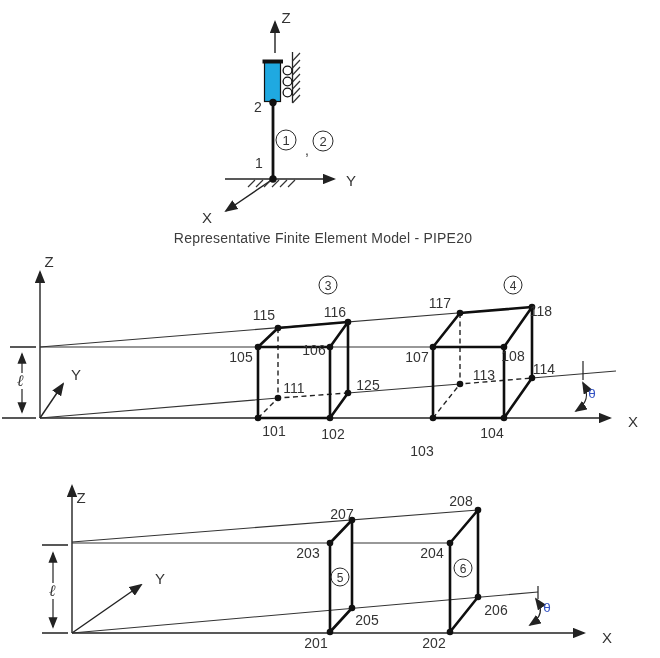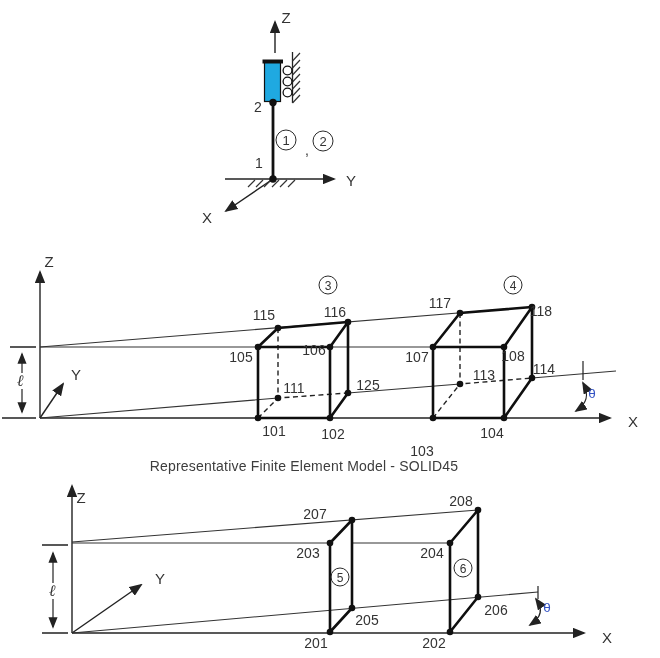--- a/index.html
+++ b/index.html
@@ -135,20 +135,21 @@
   </svg>
 
   <span class="lbl axis" style="left:286px;top:17px">Z</span>
   <span class="lbl axis" style="left:351px;top:180px">Y</span>
   <span class="lbl axis" style="left:207px;top:217px">X</span>
   <span class="lbl" style="left:258px;top:107px">2</span>
   <span class="lbl" style="left:259px;top:163px">1</span>
   <span class="circ big" style="left:286px;top:140px">1</span>
   <span class="lbl comma" style="left:307px;top:150px">,</span>
   <span class="circ big" style="left:323px;top:141px">2</span>
+  <span class="lbl cap" style="left:323px;top:238px">Representative Finite Element Model - PIPE20</span>
 
   <span class="lbl axis" style="left:49px;top:261px">Z</span>
   <span class="lbl axis" style="left:76px;top:374px">Y</span>
   <span class="lbl axis" style="left:633px;top:421px">X</span>
   <span class="lbl ell" style="left:20px;top:381px">ℓ</span>
   <span class="lbl theta" style="left:592px;top:394px">θ</span>
   <span class="circ" style="left:328px;top:285px">3</span>
   <span class="circ" style="left:513px;top:285px">4</span>
 
   <span class="lbl" style="left:274px;top:431px">101</span>
@@ -160,32 +161,31 @@
   <span class="lbl" style="left:417px;top:357px">107</span>
   <span class="lbl" style="left:513px;top:356px">108</span>
   <span class="lbl" style="left:294px;top:388px">111</span>
   <span class="lbl" style="left:368px;top:385px">125</span>
   <span class="lbl" style="left:484px;top:375px">113</span>
   <span class="lbl" style="left:544px;top:369px">114</span>
   <span class="lbl" style="left:264px;top:315px">115</span>
   <span class="lbl" style="left:335px;top:312px">116</span>
   <span class="lbl" style="left:440px;top:303px">117</span>
   <span class="lbl" style="left:541px;top:311px">118</span>
-  <span class="lbl cap" style="left:304px;top:466px">Representative Finite Element Model - SOLID45</span>
 
   <span class="lbl axis" style="left:81px;top:497px">Z</span>
   <span class="lbl axis" style="left:160px;top:578px">Y</span>
   <span class="lbl axis" style="left:607px;top:637px">X</span>
   <span class="lbl ell" style="left:52px;top:591px">ℓ</span>
   <span class="lbl theta" style="left:547px;top:608px">θ</span>
   <span class="circ" style="left:340px;top:577px">5</span>
   <span class="circ" style="left:463px;top:568px">6</span>
 
   <span class="lbl" style="left:316px;top:643px">201</span>
   <span class="lbl" style="left:434px;top:643px">202</span>
   <span class="lbl" style="left:308px;top:553px">203</span>
   <span class="lbl" style="left:432px;top:553px">204</span>
   <span class="lbl" style="left:367px;top:620px">205</span>
   <span class="lbl" style="left:496px;top:610px">206</span>
-  <span class="lbl" style="left:315px;top:514px">207</span>
+  <span class="lbl" style="left:342px;top:514px">207</span>
   <span class="lbl" style="left:461px;top:501px">208</span>
 
 </div>
 
 </body></html>

